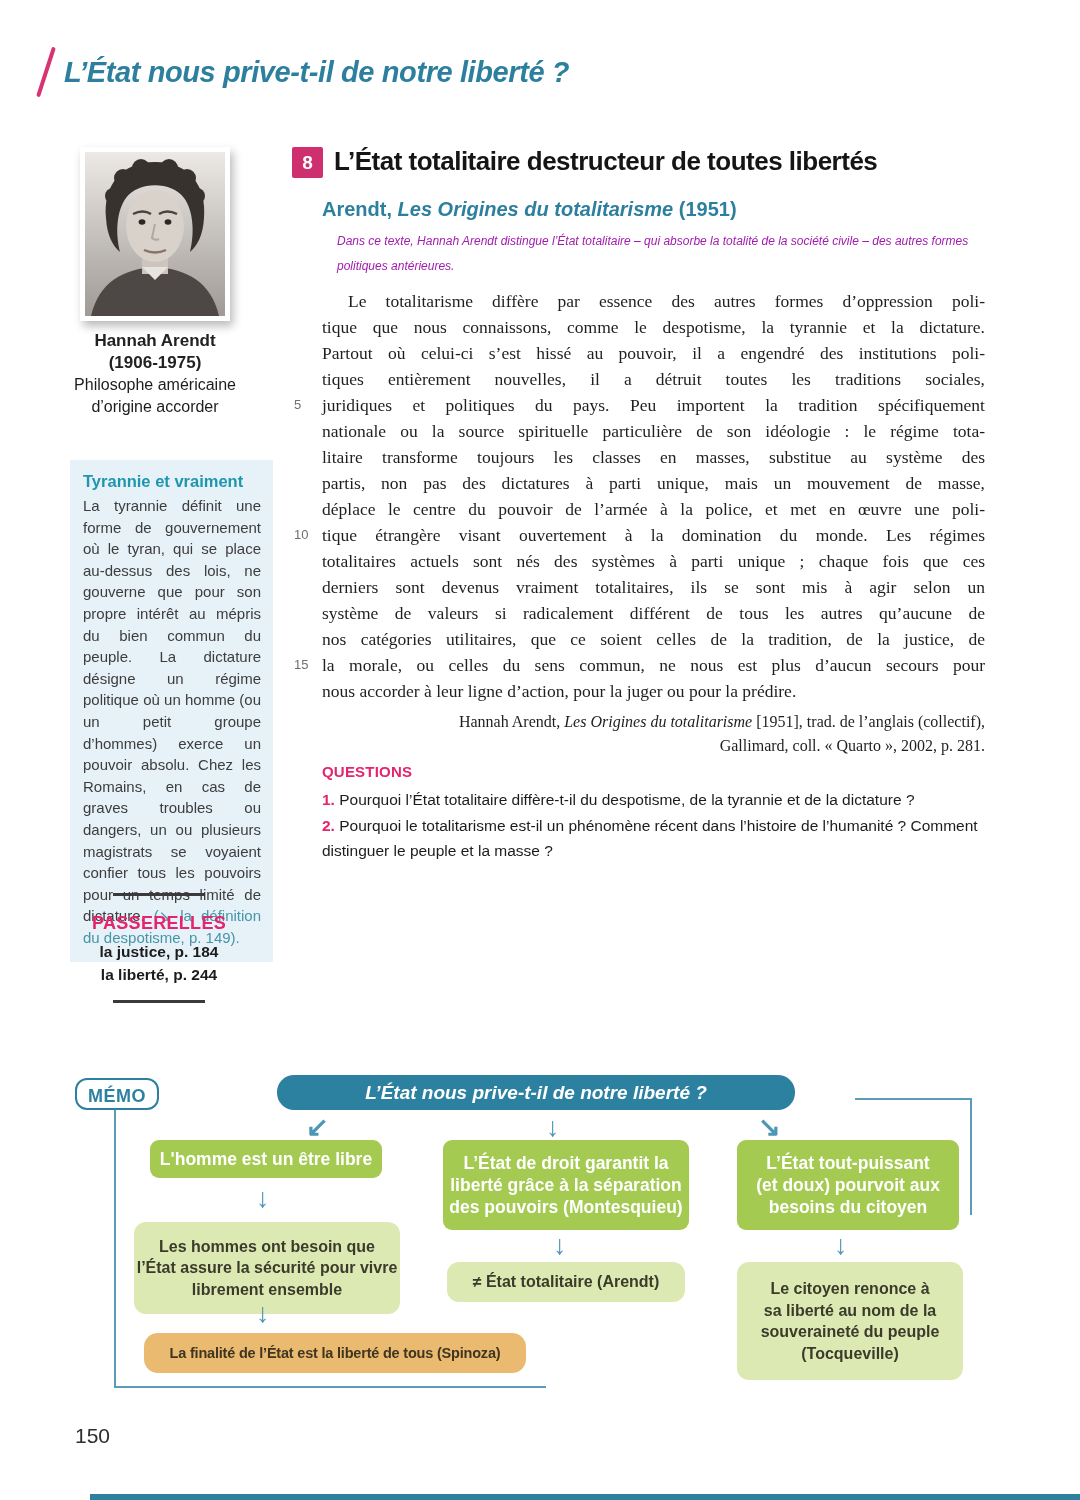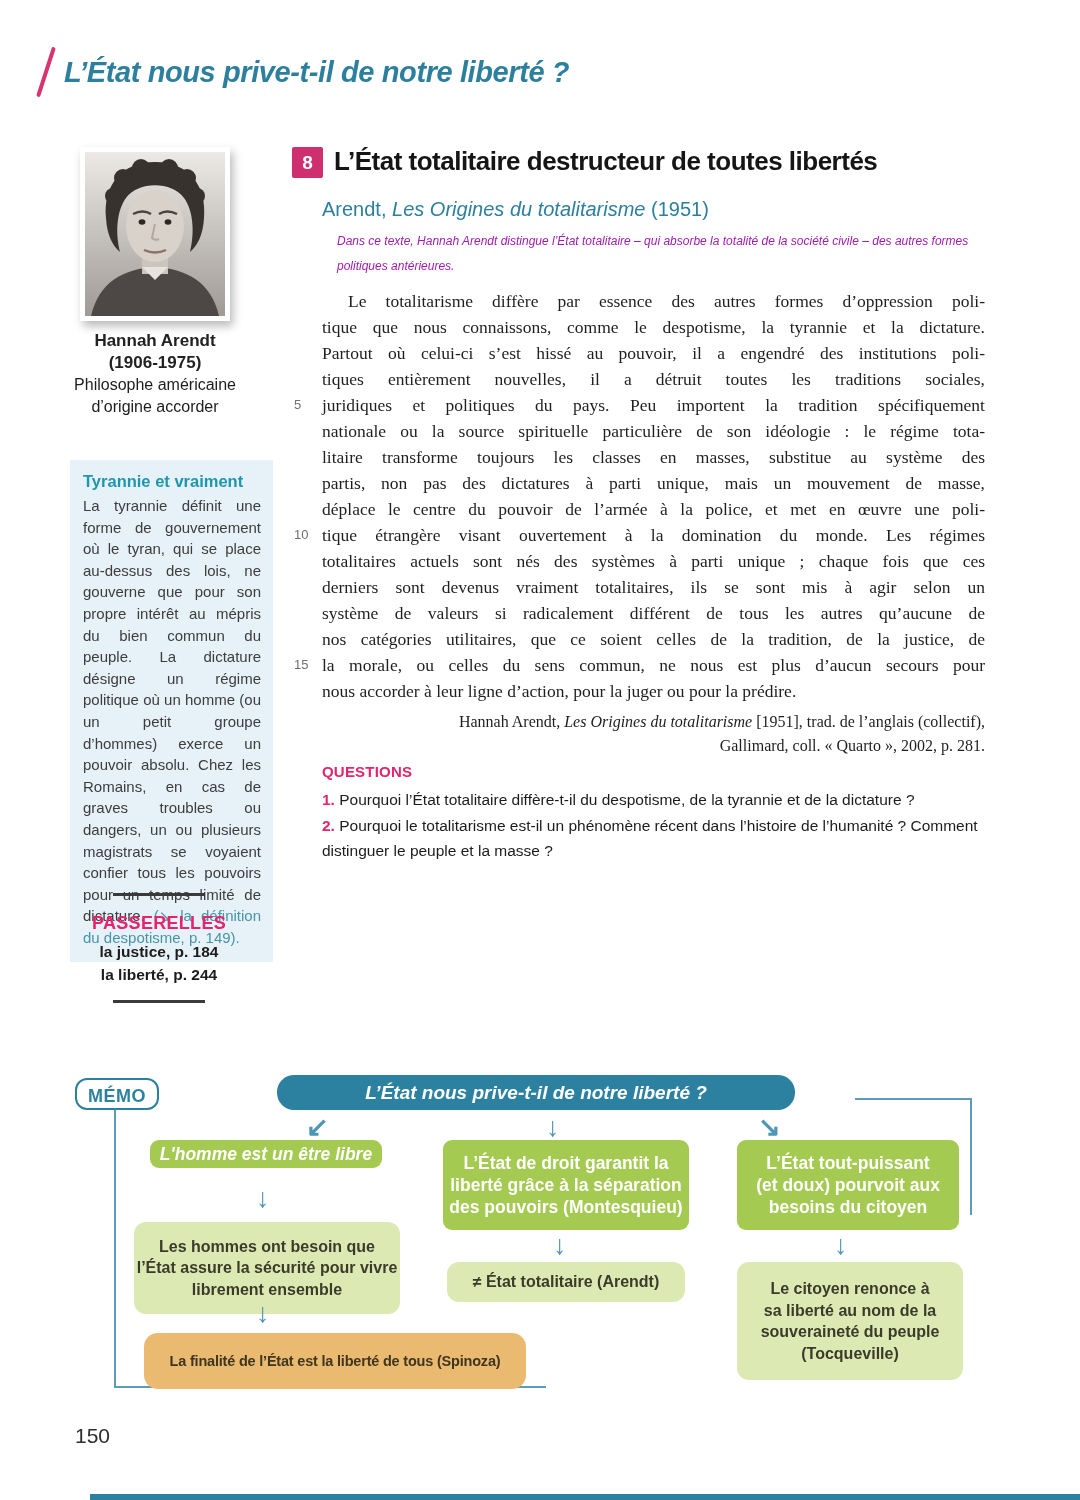--- a/index.html
+++ b/index.html
@@ -31,21 +31,21 @@
   .passerelles .bar{width:92px;height:3px;background:#3a3a3a;margin:0 auto;}
   .passerelles .ptitle{color:#e5246e;font-weight:bold;font-size:18px;margin:17px 0 6px 0;letter-spacing:0.3px;}
   .passerelles .pitems{font-size:15.5px;font-weight:600;line-height:23px;color:#1c1c1c;white-space:pre-line;}
   .passerelles .bar2{width:92px;height:3px;background:#3a3a3a;margin:14px auto 0 auto;}
 
   
   .docnum{position:absolute;left:292px;top:147px;width:31px;height:31px;background:#ce2f6f;
           color:#fff;font-weight:bold;font-size:19px;text-align:center;line-height:31px;border-radius:2px;}
   .doctitle{position:absolute;left:334px;top:146px;font-size:26px;font-weight:bold;color:#151515;
             letter-spacing:-0.5px;}
-  .subtitle{position:absolute;left:322px;top:198px;font-size:20px;font-weight:normal;color:#2d7f9e;}
+  .subtitle{position:absolute;left:322px;top:198px;font-size:20px;font-weight:bold;color:#2d7f9e;}
   .subtitle .it{font-style:italic;}
   .intro{position:absolute;left:337px;top:229px;width:672px;font-size:12px;font-style:italic;
          color:#a21caf;line-height:25px;}
 
   .passage{position:absolute;left:322px;top:288px;width:663px;
            font-family:"Liberation Serif",serif;font-size:17.5px;color:#1f1f1f;}
   .pline{position:relative;height:26px;line-height:26px;text-align:justify;text-align-last:justify;}
   .pline.last{text-align-last:left;}
   .pline.ind{text-indent:26px;}
   .pline .lnum{position:absolute;left:-28px;top:0;width:20px;font-family:"Liberation Sans",sans-serif;
@@ -175,27 +175,27 @@
   <div class="memo-line" style="left:855px;top:1098px;width:117px;height:2px;"></div>
   <div class="memo-line" style="left:970px;top:1098px;width:2px;height:117px;"></div>
 
   <div class="memo-label">MÉMO</div>
   <div class="memo-titlebar">L’État nous prive-t-il de notre liberté ?</div>
 
   <span class="marrow" style="left:306px;top:1114px;">↙</span>
   <span class="marrow" style="left:546px;top:1114px;">↓</span>
   <span class="marrow" style="left:758px;top:1114px;">↘</span>
 
-  <div class="mbox dark" style="left:150px;top:1140px;width:232px;height:28px;font-style:italic;">L'homme est un être libre</div>
+  <div class="mbox dark" style="left:150px;top:1140px;width:232px;height:38px;">L'homme est un être libre</div>
   <span class="marrow" style="left:256px;top:1185px;">↓</span>
   <div class="mbox light" style="left:134px;top:1222px;width:266px;height:92px;">Les hommes ont besoin que
 l’État assure la sécurité pour vivre
 librement ensemble</div>
   <span class="marrow" style="left:256px;top:1300px;">↓</span>
-  <div class="mbox orange" style="left:144px;top:1333px;width:382px;height:56px;">La finalité de l’État est la liberté de tous (Spinoza)</div>
+  <div class="mbox orange" style="left:144px;top:1333px;width:382px;height:40px;">La finalité de l’État est la liberté de tous (Spinoza)</div>
 
   <div class="mbox dark" style="left:443px;top:1140px;width:246px;height:90px;">L’État de droit garantit la
 liberté grâce à la séparation
 des pouvoirs (Montesquieu)</div>
   <span class="marrow" style="left:553px;top:1232px;">↓</span>
   <div class="mbox light" style="left:447px;top:1262px;width:238px;height:40px;">≠ État totalitaire (Arendt)</div>
 
   <div class="mbox dark" style="left:737px;top:1140px;width:222px;height:90px;">L’État tout-puissant
 (et doux) pourvoit aux
 besoins du citoyen</div>

